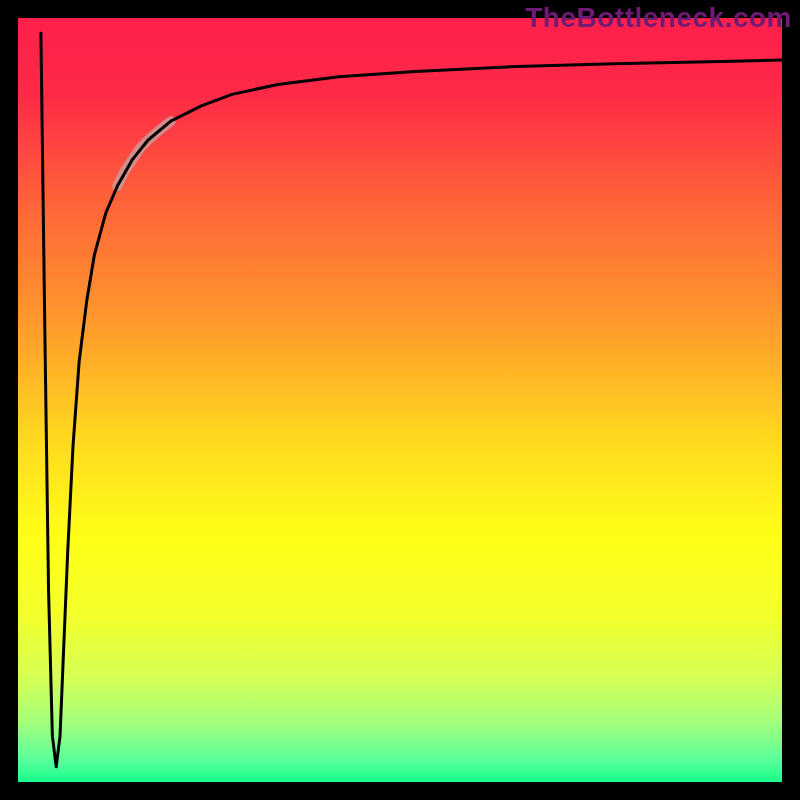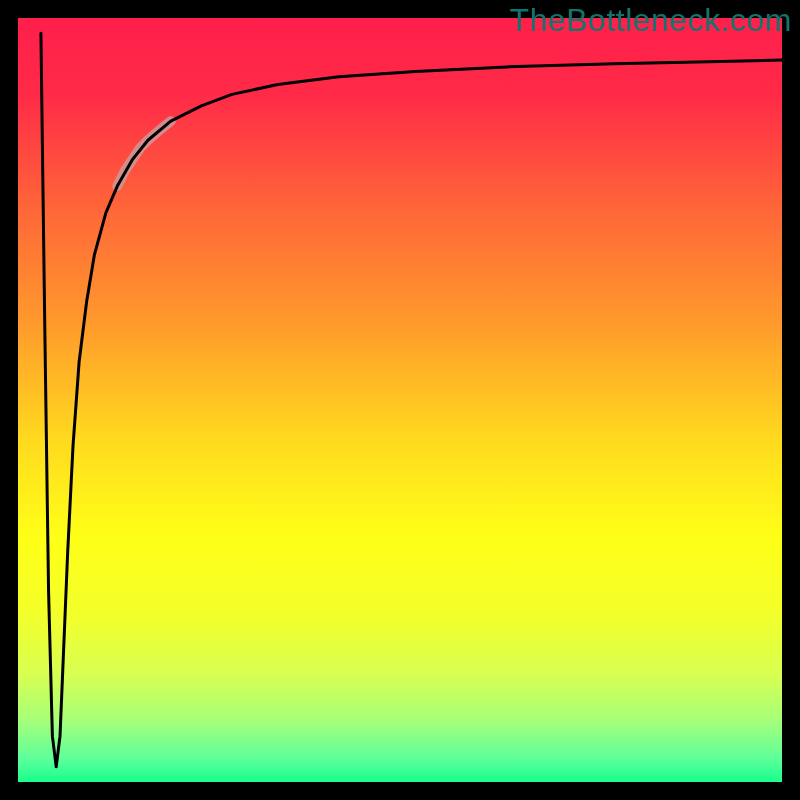--- a/index.html
+++ b/index.html
@@ -13,23 +13,23 @@
   .chart-container {
     position: relative;
     width: 800px;
     height: 800px;
   }
   .watermark {
     position: absolute;
     top: 2px;
     right: 8px;
     font-family: Arial, Helvetica, sans-serif;
-    font-size: 32px;
-    font-weight: normal;
-    color: #0f766e;
+    font-size: 28px;
+    font-weight: bold;
+    color: #701a75;
     letter-spacing: 0.5px;
     z-index: 10;
   }
   svg.plot {
     position: absolute;
     top: 0;
     left: 0;
     width: 800px;
     height: 800px;
     display: block;

